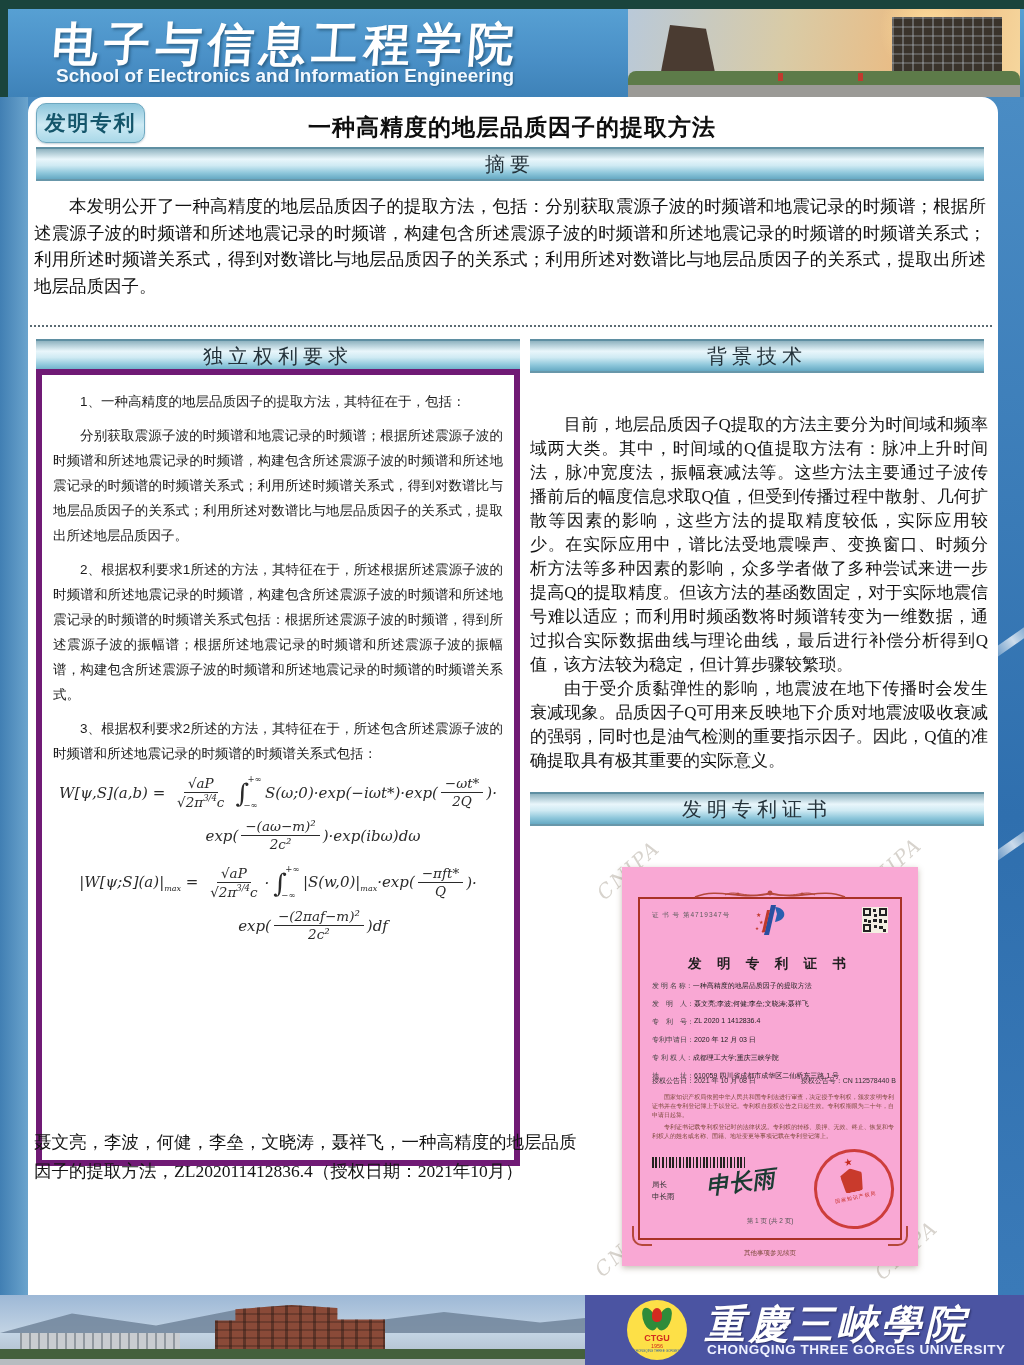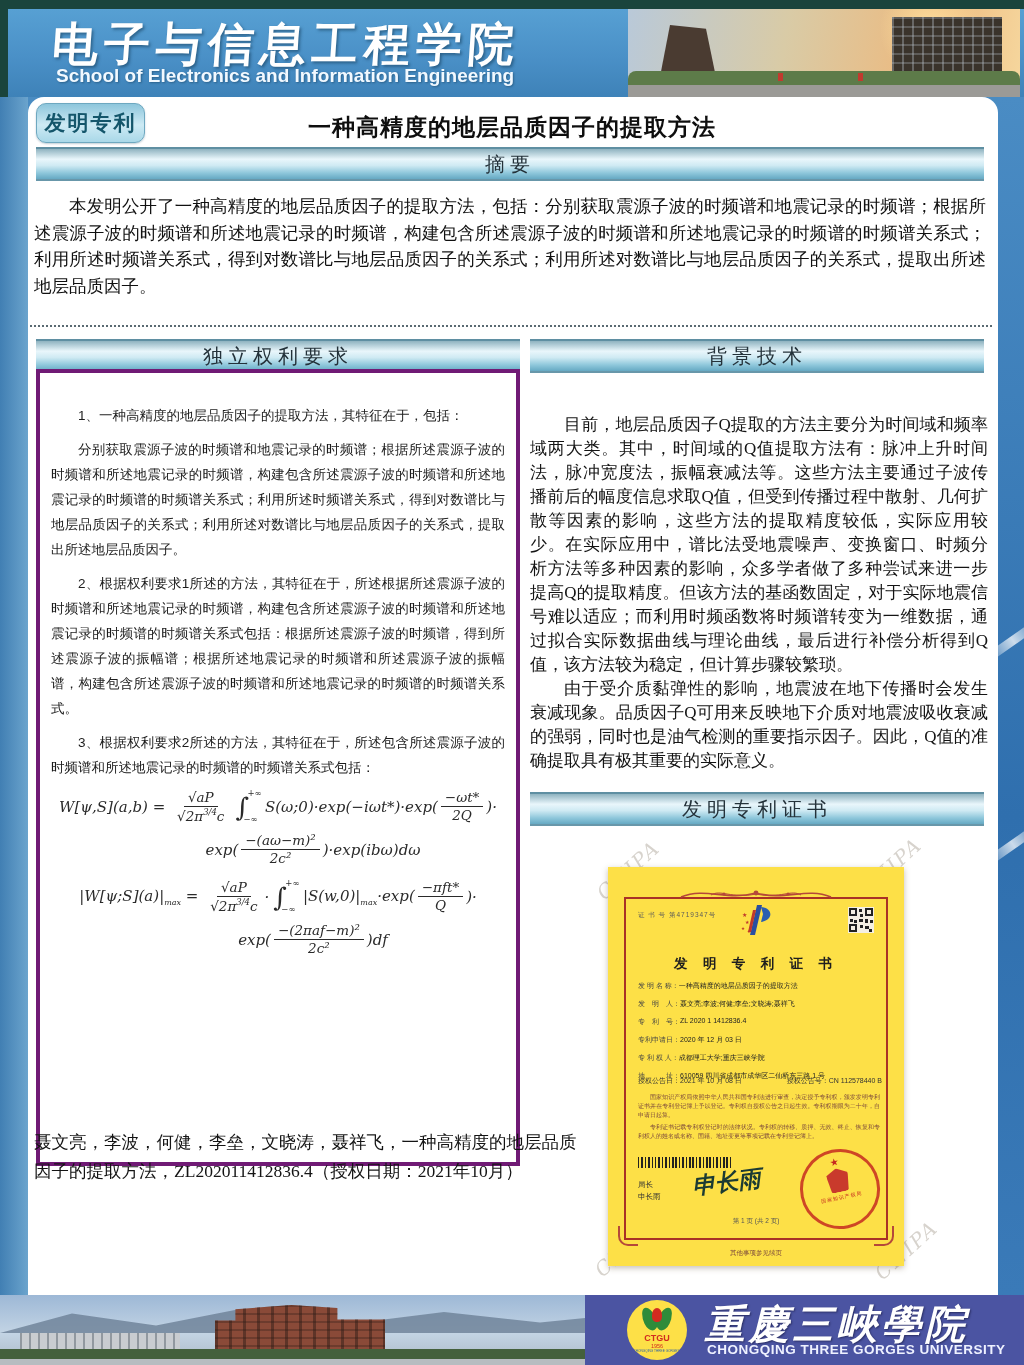--- a/index.html
+++ b/index.html
@@ -62,21 +62,21 @@
   .bg-bar{left:530px;top:339px;width:454px;}
   .cert-bar{left:530px;top:792px;width:454px;}
 
   
   .abstract-text{position:absolute;left:34px;top:193px;width:952px;margin:0;
        font-size:17.5px;line-height:26.5px;color:#101010;text-align:justify;text-indent:2em;}
   .dotted{position:absolute;left:30px;top:325px;width:962px;border-top:2px dotted #5a6a72;}
 
   
   .claims-box{position:absolute;left:36px;top:369px;width:484px;height:797px;
-       border:4px solid #701a75;box-sizing:border-box;padding:30px 11px 0 11px;background:#fff;}
+       border:6px solid #701a75;box-sizing:border-box;padding:14px 11px 0 11px;background:#fff;}
   .claim{margin:0 0 9px 0;font-size:13.5px;line-height:25px;color:#1c1c1c;text-align:justify;text-indent:2em;}
 
   
   .formula{font-family:"DejaVu Serif","Liberation Serif",serif;font-style:italic;color:#2a2a2a;
        font-size:15px;margin:6px 0 12px 0;}
   .fline{display:flex;align-items:center;justify-content:center;margin-bottom:8px;}
   .fline2{margin-left:70px;}
   .frac{display:inline-flex;flex-direction:column;align-items:center;vertical-align:middle;
        margin:0 3px;font-size:13.5px;line-height:1.25;}
   .frac .num{border-bottom:1px solid #2a2a2a;padding:0 4px;}
@@ -90,21 +90,21 @@
 
   
   .bg-text{position:absolute;left:530px;top:413px;width:458px;
        font-family:"Liberation Serif","DejaVu Serif",serif;font-size:17px;line-height:24px;
        color:#141414;text-align:justify;}
   .bg-text p{margin:0;text-indent:2em;}
 
   
   .watermark{position:absolute;font-family:"DejaVu Serif",serif;font-style:italic;
        font-size:20px;color:rgba(150,140,124,.38);transform:rotate(-42deg);letter-spacing:2px;}
-  .cert-paper{position:absolute;left:608px;top:867px;width:296px;height:399px;background:#fde047;
+  .cert-paper{position:absolute;left:622px;top:867px;width:296px;height:399px;background:#f9a8d4;
        box-shadow:0 2px 6px rgba(90,70,40,.35);}
   .cert-frame{position:absolute;left:16px;right:16px;top:30px;bottom:26px;border:2px solid #a93226;}
   .cert-ornament{position:absolute;left:50%;top:18px;transform:translateX(-50%);}
   .cert-corner{position:absolute;width:18px;height:18px;border:2px solid #b5483a;}
   .cc-bl{left:10px;bottom:20px;border-right:none;border-top:none;border-radius:0 0 0 10px;}
   .cc-br{right:10px;bottom:20px;border-left:none;border-top:none;border-radius:0 0 10px 0;}
   .cert-no{position:absolute;left:30px;top:44px;font-size:6.5px;color:#5a5a5a;letter-spacing:1px;}
   .cnipa-logo{position:absolute;left:50%;top:36px;transform:translateX(-50%);}
   .cert-qr{position:absolute;right:30px;top:40px;}
   .cert-title{position:absolute;left:0;top:88px;width:100%;text-align:center;

